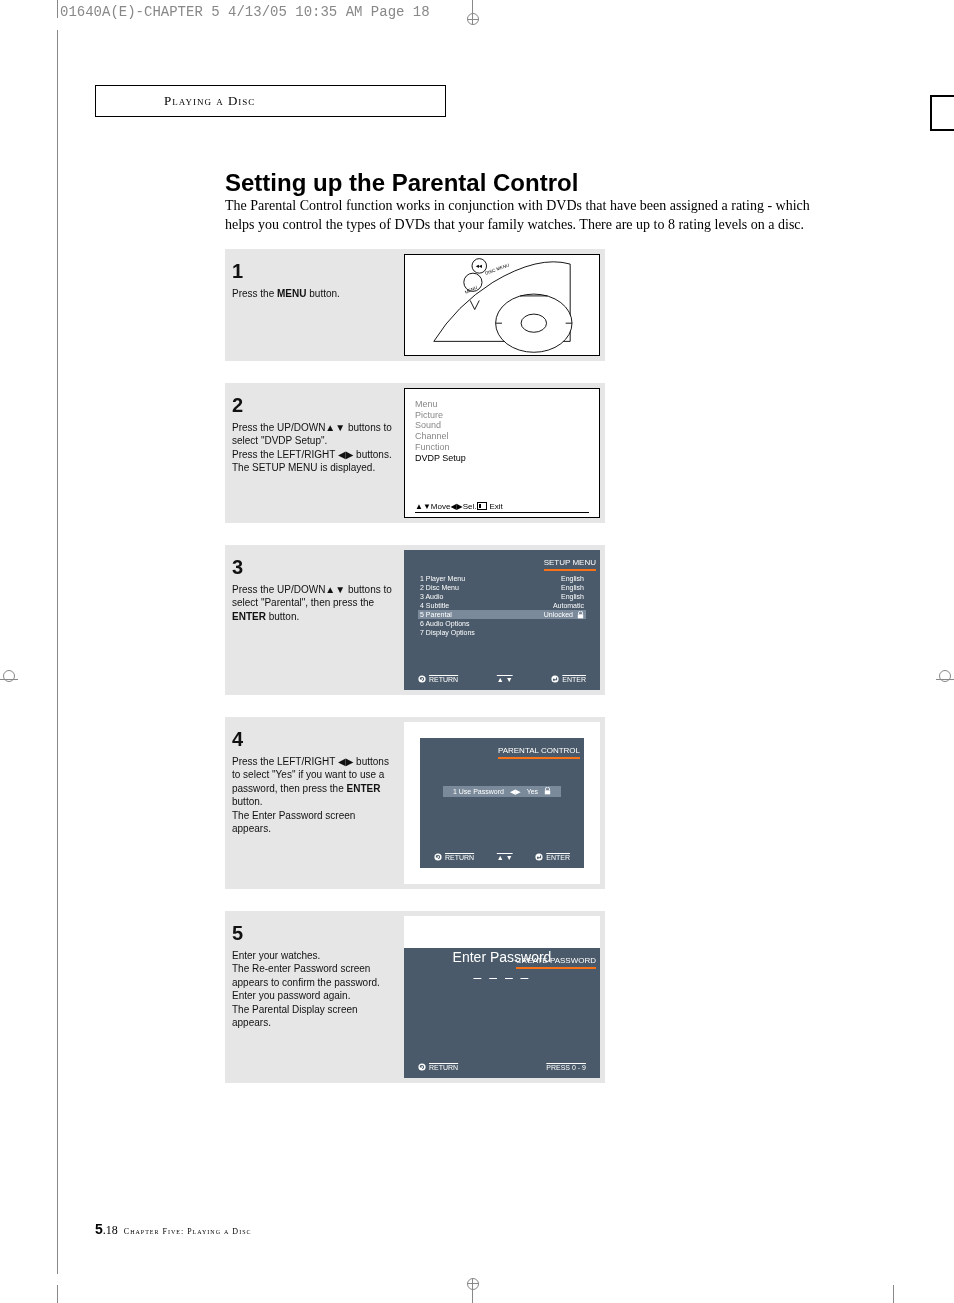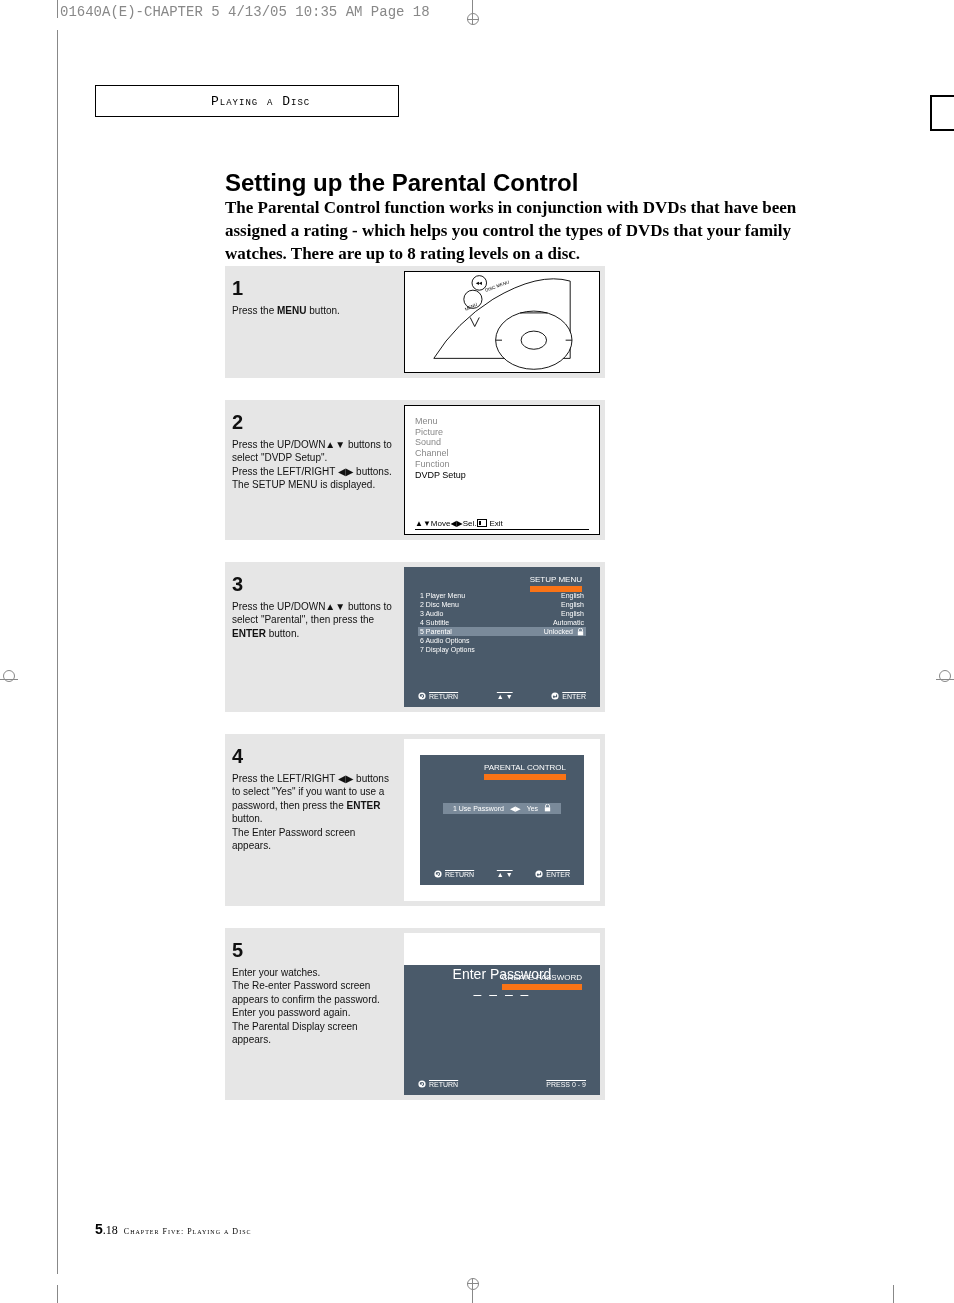--- a/index.html
+++ b/index.html
@@ -116,45 +116,45 @@
     width: 1px;
   }
   .content {
     position: absolute;
     left: 95px;
     top: 85px;
     width: 770px;
   }
   .tab-box {
     border: 1px solid #000;
-    width: 304px;
+    width: 351px;
     height: 32px;
     display: flex;
     align-items: center;
-    padding-left: 115px;
+    padding-left: 68px;
     box-sizing: border-box;
-    font-family: Liberation Mono, monospace;
+    font-family: Liberation Serif, serif;
     font-size: 13px;
     letter-spacing: 1px;
     font-variant: small-caps;
     margin-bottom: 52px;
   }
   .main-title {
     margin-left: 130px;
     font-family: Arial, Helvetica, sans-serif;
     font-weight: bold;
     font-size: 24px;
   }
   .intro {
     margin-left: 130px;
     width: 590px;
     font-family: Georgia, serif;
-    font-size: 17px;
+    font-size: 14px;
     line-height: 1.35;
-    font-weight: bold;
+    margin-bottom: 14px;
   }
   .steps {
     margin-left: 130px;
   }
   .step {
     background: #e6e6e6;
     width: 380px;
     padding: 5px;
     box-sizing: border-box;
     display: flex;
@@ -218,23 +218,23 @@
     color: #fff;
     font-size: 8px;
     line-height: 1.3;
     height: 130px;
     position: relative;
     font-family: Arial, sans-serif;
   }
   .tv-title {
     position: absolute;
     top: 8px;
-    right: 18px;
+    right: 4px;
     font-size: 8px;
-    border-bottom: 6px solid #f97316;
+    border-bottom: 2px solid #f97316;
     padding-bottom: 1px;
   }
   .tv-menu {
     position: absolute;
     top: 24px;
     left: 14px;
     right: 14px;
   }
   .tv-row {
     display: flex;

